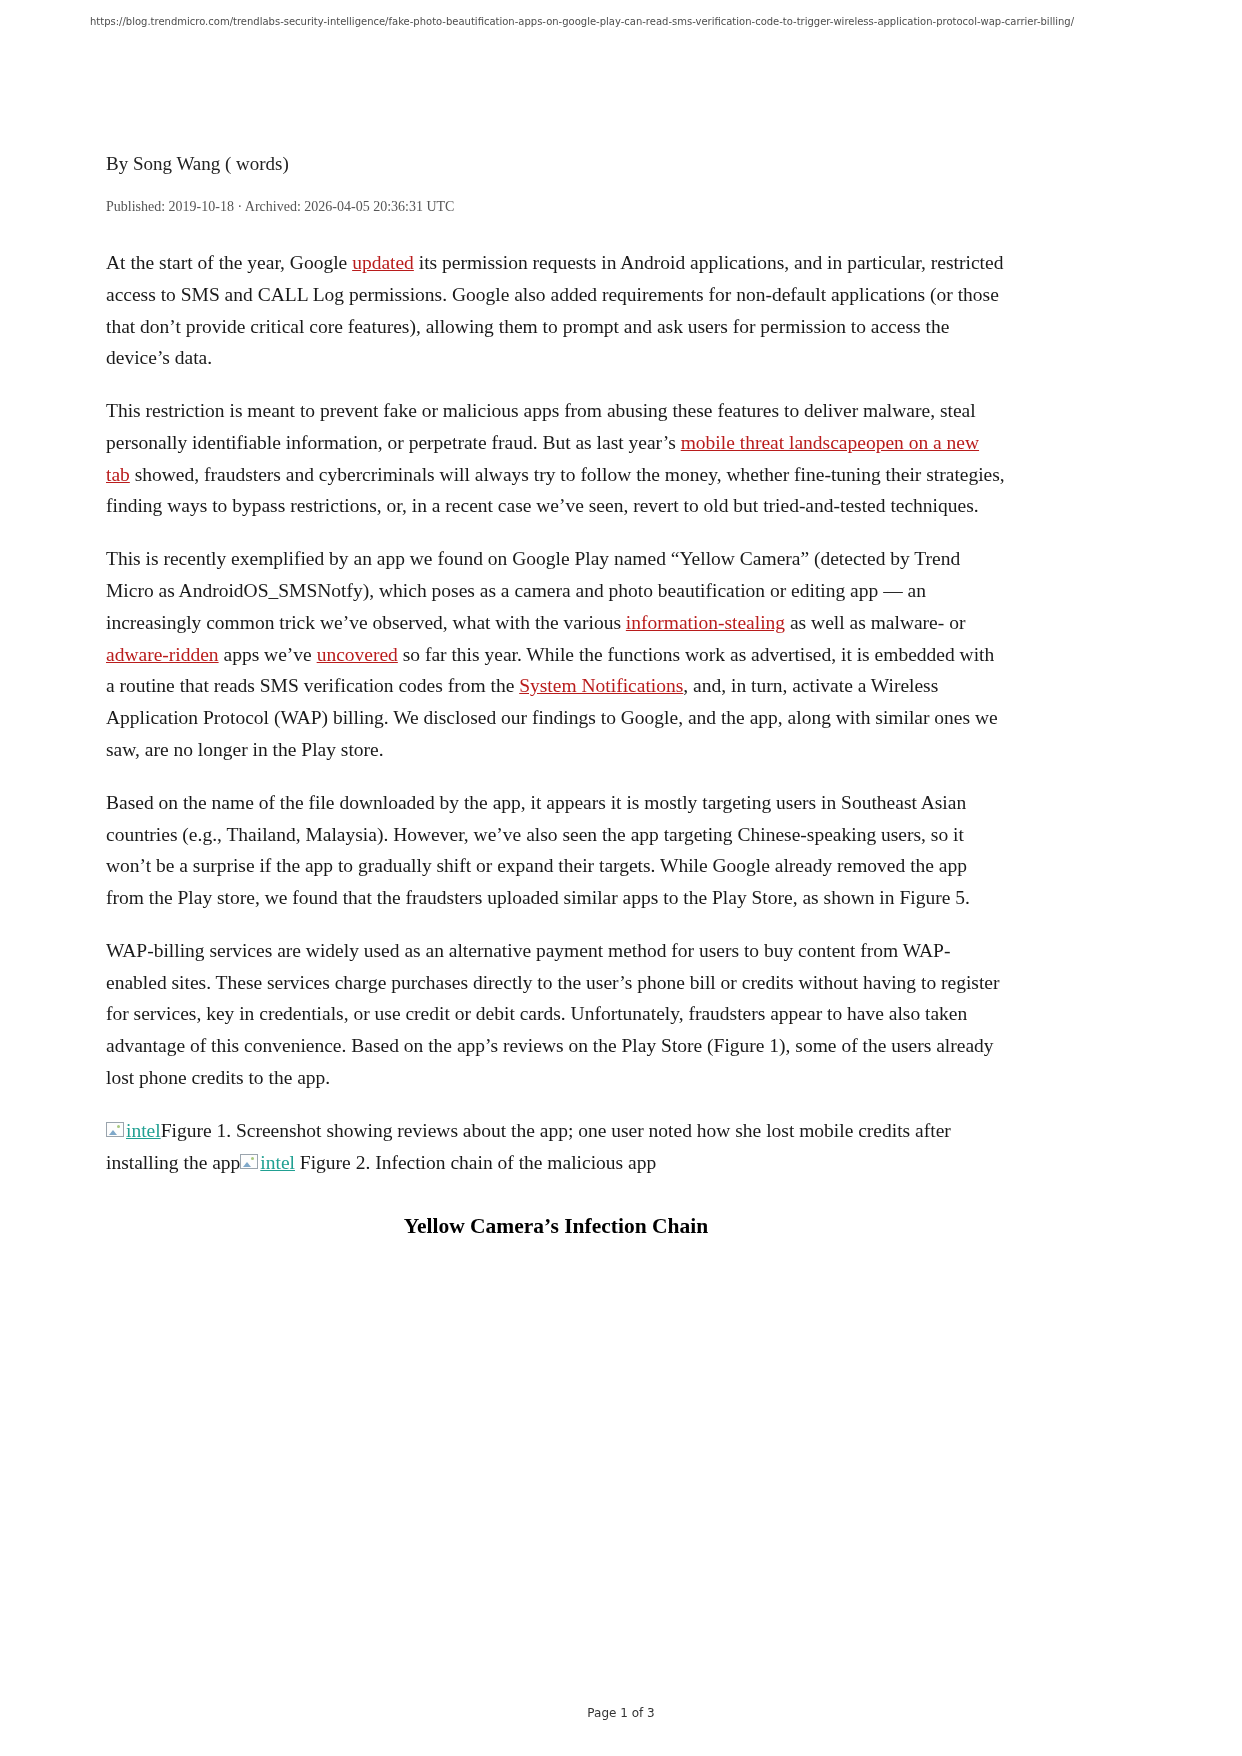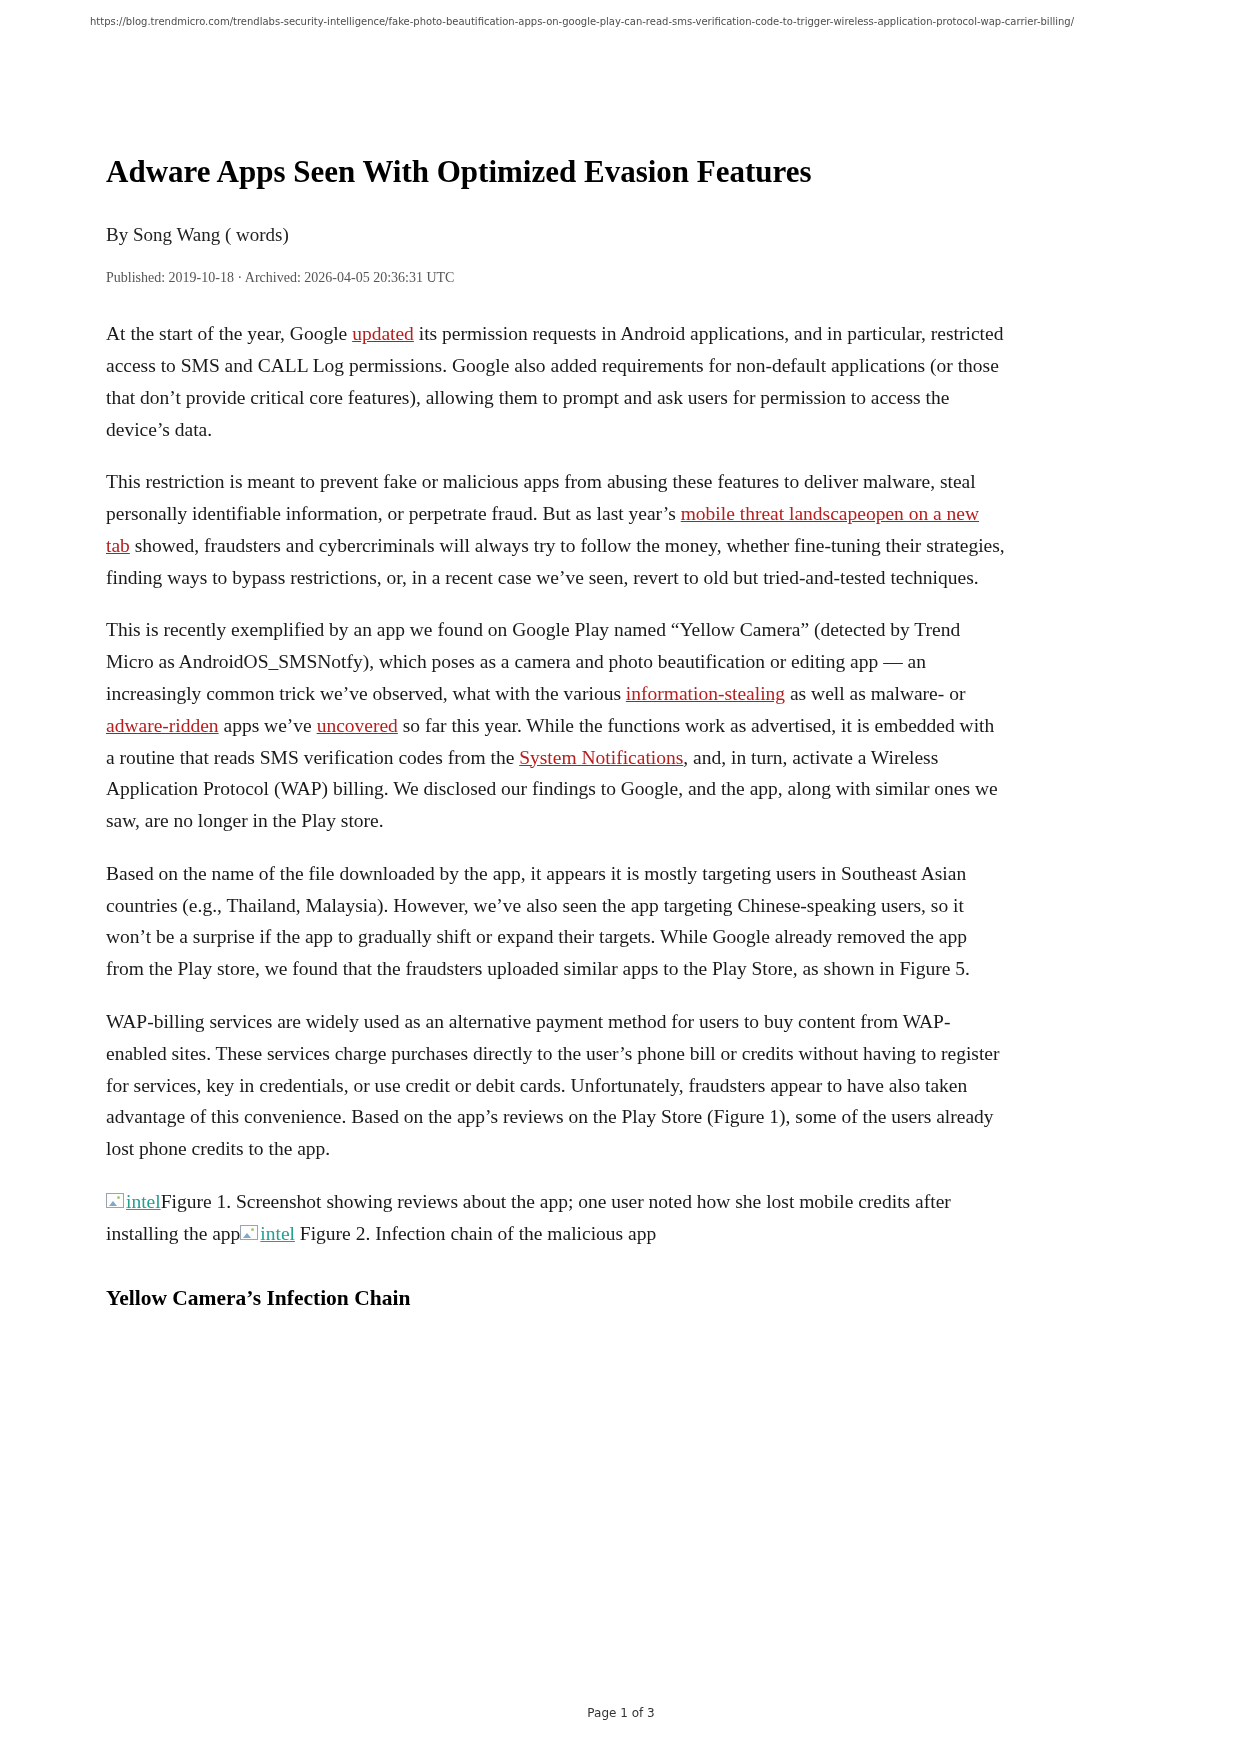--- a/index.html
+++ b/index.html
@@ -53,20 +53,21 @@
     color: #b91c1c;
     text-decoration: underline;
     cursor: pointer;
   }
   h2.section-heading {
     font-family: "Liberation Serif", serif;
     font-size: 21.5px;
     font-weight: bold;
     color: #000000;
     margin: 36px 0 30px 0;
+    text-align: center;
   }
   .broken-img {
     display: inline;
     white-space: nowrap;
   }
   .bi-glyph {
     display: inline-block;
     width: 16px;
     height: 13px;
     border: 1px solid #9aa4ad;
@@ -109,21 +110,20 @@
     font-size: 12px;
     color: #333333;
   }
 </style>
 </head>
 <body>
 
 <div class="url-bar">https://blog.trendmicro.com/trendlabs-security-intelligence/fake-photo-beautification-apps-on-google-play-can-read-sms-verification-code-to-trigger-wireless-application-protocol-wap-carrier-billing/</div>
 
 <div class="article">
-  <h1 class="title">Adware Apps Seen With Optimized Evasion Features</h1>
   <p class="byline">By Song Wang ( words)</p>
   <p class="meta">Published: 2019-10-18 · Archived: 2026-04-05 20:36:31 UTC</p>
 
   <p class="para">At the start of the year, Google <a class="inline-link" href="#">updated</a> its permission requests in Android applications, and in particular, restricted access to SMS and CALL Log permissions. Google also added requirements for non-default applications (or those that don’t provide critical core features), allowing them to prompt and ask users for permission to access the device’s data.</p>
   <p class="para">This restriction is meant to prevent fake or malicious apps from abusing these features to deliver malware, steal personally identifiable information, or perpetrate fraud. But as last year’s <a class="inline-link" href="#">mobile threat landscapeopen on a new tab</a> showed, fraudsters and cybercriminals will always try to follow the money, whether fine-tuning their strategies, finding ways to bypass restrictions, or, in a recent case we’ve seen, revert to old but tried-and-tested techniques.</p>
   <p class="para">This is recently exemplified by an app we found on Google Play named “Yellow Camera” (detected by Trend Micro as AndroidOS_SMSNotfy), which poses as a camera and photo beautification or editing app — an increasingly common trick we’ve observed, what with the various <a class="inline-link" href="#">information-stealing</a> as well as malware- or <a class="inline-link" href="#">adware-ridden</a> apps we’ve <a class="inline-link" href="#">uncovered</a> so far this year. While the functions work as advertised, it is embedded with a routine that reads SMS verification codes from the <a class="inline-link" href="#">System Notifications</a>, and, in turn, activate a Wireless Application Protocol (WAP) billing. We disclosed our findings to Google, and the app, along with similar ones we saw, are no longer in the Play store.</p>
   <p class="para">Based on the name of the file downloaded by the app, it appears it is mostly targeting users in Southeast Asian countries (e.g., Thailand, Malaysia). However, we’ve also seen the app targeting Chinese-speaking users, so it won’t be a surprise if the app to gradually shift or expand their targets. While Google already removed the app from the Play store, we found that the fraudsters uploaded similar apps to the Play Store, as shown in Figure 5.</p>
   <p class="para">WAP-billing services are widely used as an alternative payment method for users to buy content from WAP-enabled sites. These services charge purchases directly to the user’s phone bill or credits without having to register for services, key in credentials, or use credit or debit cards. Unfortunately, fraudsters appear to have also taken advantage of this convenience. Based on the app’s reviews on the Play Store (Figure 1), some of the users already lost phone credits to the app.</p>
   <p class="para"><span class="broken-img"><span class="bi-glyph"></span><span class="bi-alt">intel</span></span>Figure 1. Screenshot showing reviews about the app; one user noted how she lost mobile credits after installing the app<span class="broken-img"><span class="bi-glyph"></span><span class="bi-alt">intel</span></span> Figure 2. Infection chain of the malicious app</p>
 

